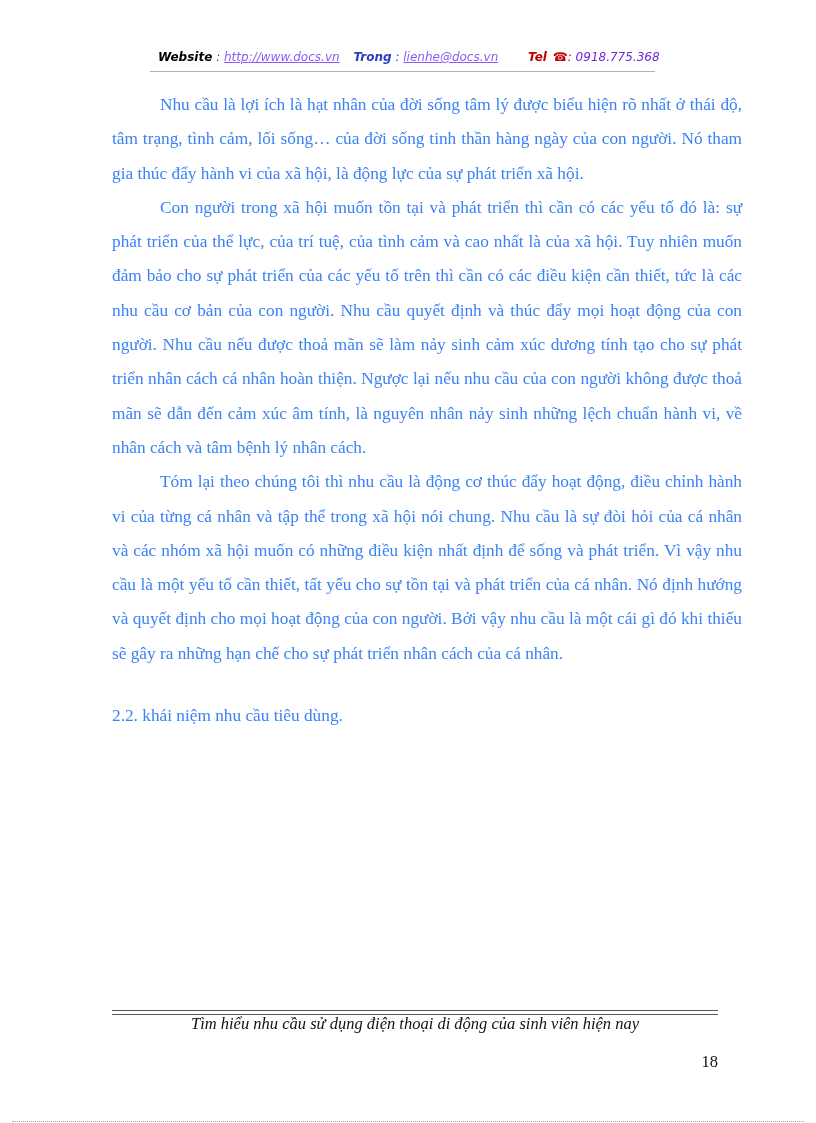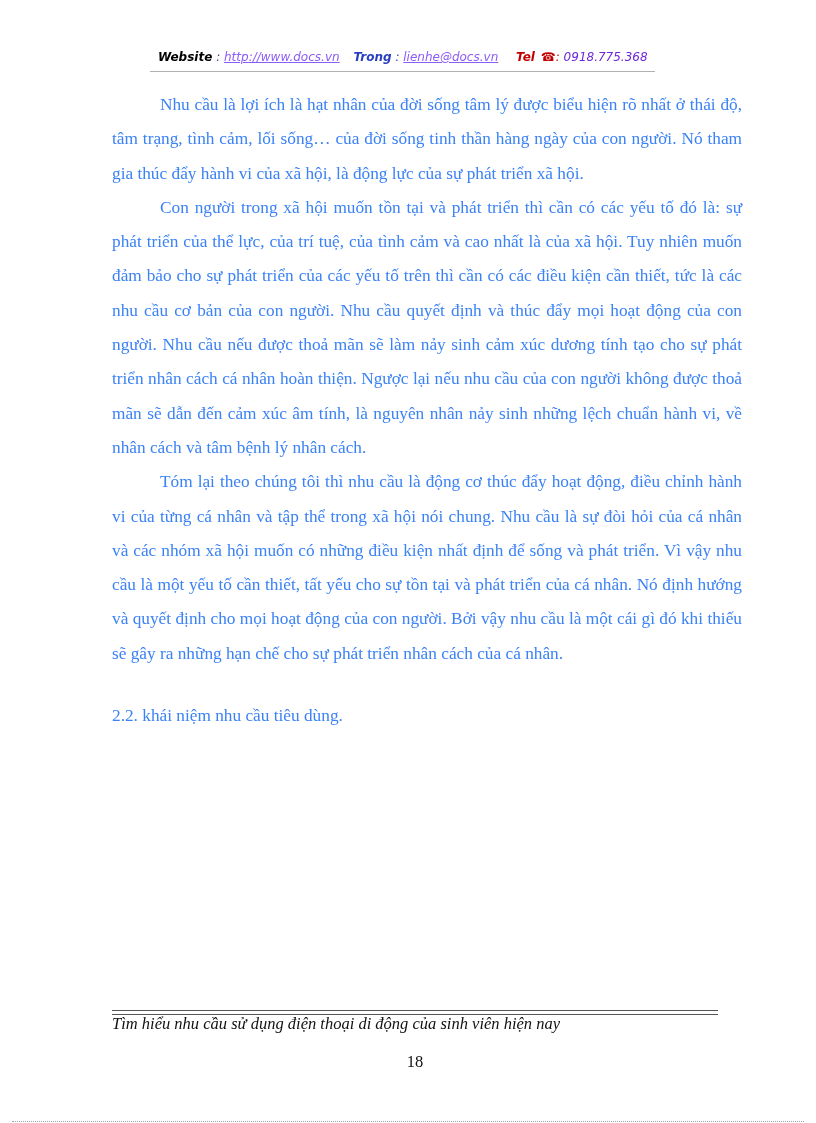--- a/index.html
+++ b/index.html
@@ -4,21 +4,21 @@
   <style>
     html, body { margin: 0; padding: 0; background: #ffffff; }
     body { width: 816px; height: 1123px; position: relative; overflow: hidden; }
     .header {
       position: absolute; left: 158px; top: 50px; width: 500px; height: 20px;
       font-family: "DejaVu Sans", sans-serif; font-size: 12px; font-style: italic;
       white-space: nowrap;
     }
     .header .lbl-web { color: #000000; font-weight: bold; }
     .header .lbl-mail { color: #2a3fbf; font-weight: bold; margin-left: 10px; }
-    .header .lbl-tel { color: #c00000; font-weight: bold; margin-left: 14px; }
+    .header .lbl-tel { color: #c00000; font-weight: bold; margin-left: 26px; }
     .header .sep { color: #6a2a8c; }
     .header .sep-mail { color: #2a3fbf; }
     .header .sep-tel { color: #c00000; }
     .header a { color: #8b5cf6; text-decoration: underline; }
     .header .tel-val { color: #6d28d9; }
     .header-rule {
       position: absolute; left: 150px; top: 71px; width: 505px; height: 0;
       border-top: 1px solid #b0b0b0;
     }
     .content {
@@ -29,25 +29,25 @@
     .content p { margin: 0; text-indent: 48px; }
     .content .gap { height: 34px; }
     .content h3 {
       margin: 0; font-weight: normal; font-size: 17.3px; line-height: 22px;
     }
     .footer-rule {
       position: absolute; left: 112px; top: 1010px; width: 606px; height: 3px;
       border-top: 1px solid #555; border-bottom: 1px solid #555;
     }
     .footer-title {
-      position: absolute; left: 112px; top: 1014px; width: 606px; text-align: left;
+      position: absolute; left: 112px; top: 1014px; width: 606px; text-align: center;
       font-family: "Liberation Serif", serif; font-style: italic; font-size: 16.5px; color: #111;
     }
     .page-number {
-      position: absolute; left: 112px; top: 1052px; width: 606px; text-align: center;
+      position: absolute; left: 112px; top: 1052px; width: 606px; text-align: right;
       font-family: "Liberation Serif", serif; font-size: 16.5px; color: #111;
     }
     .page-edge {
       position: absolute; left: 12px; top: 1121px; width: 792px; height: 0;
       border-top: 1px dotted #9aa8b8;
     }
   </style>
 </head>
 <body>
 

